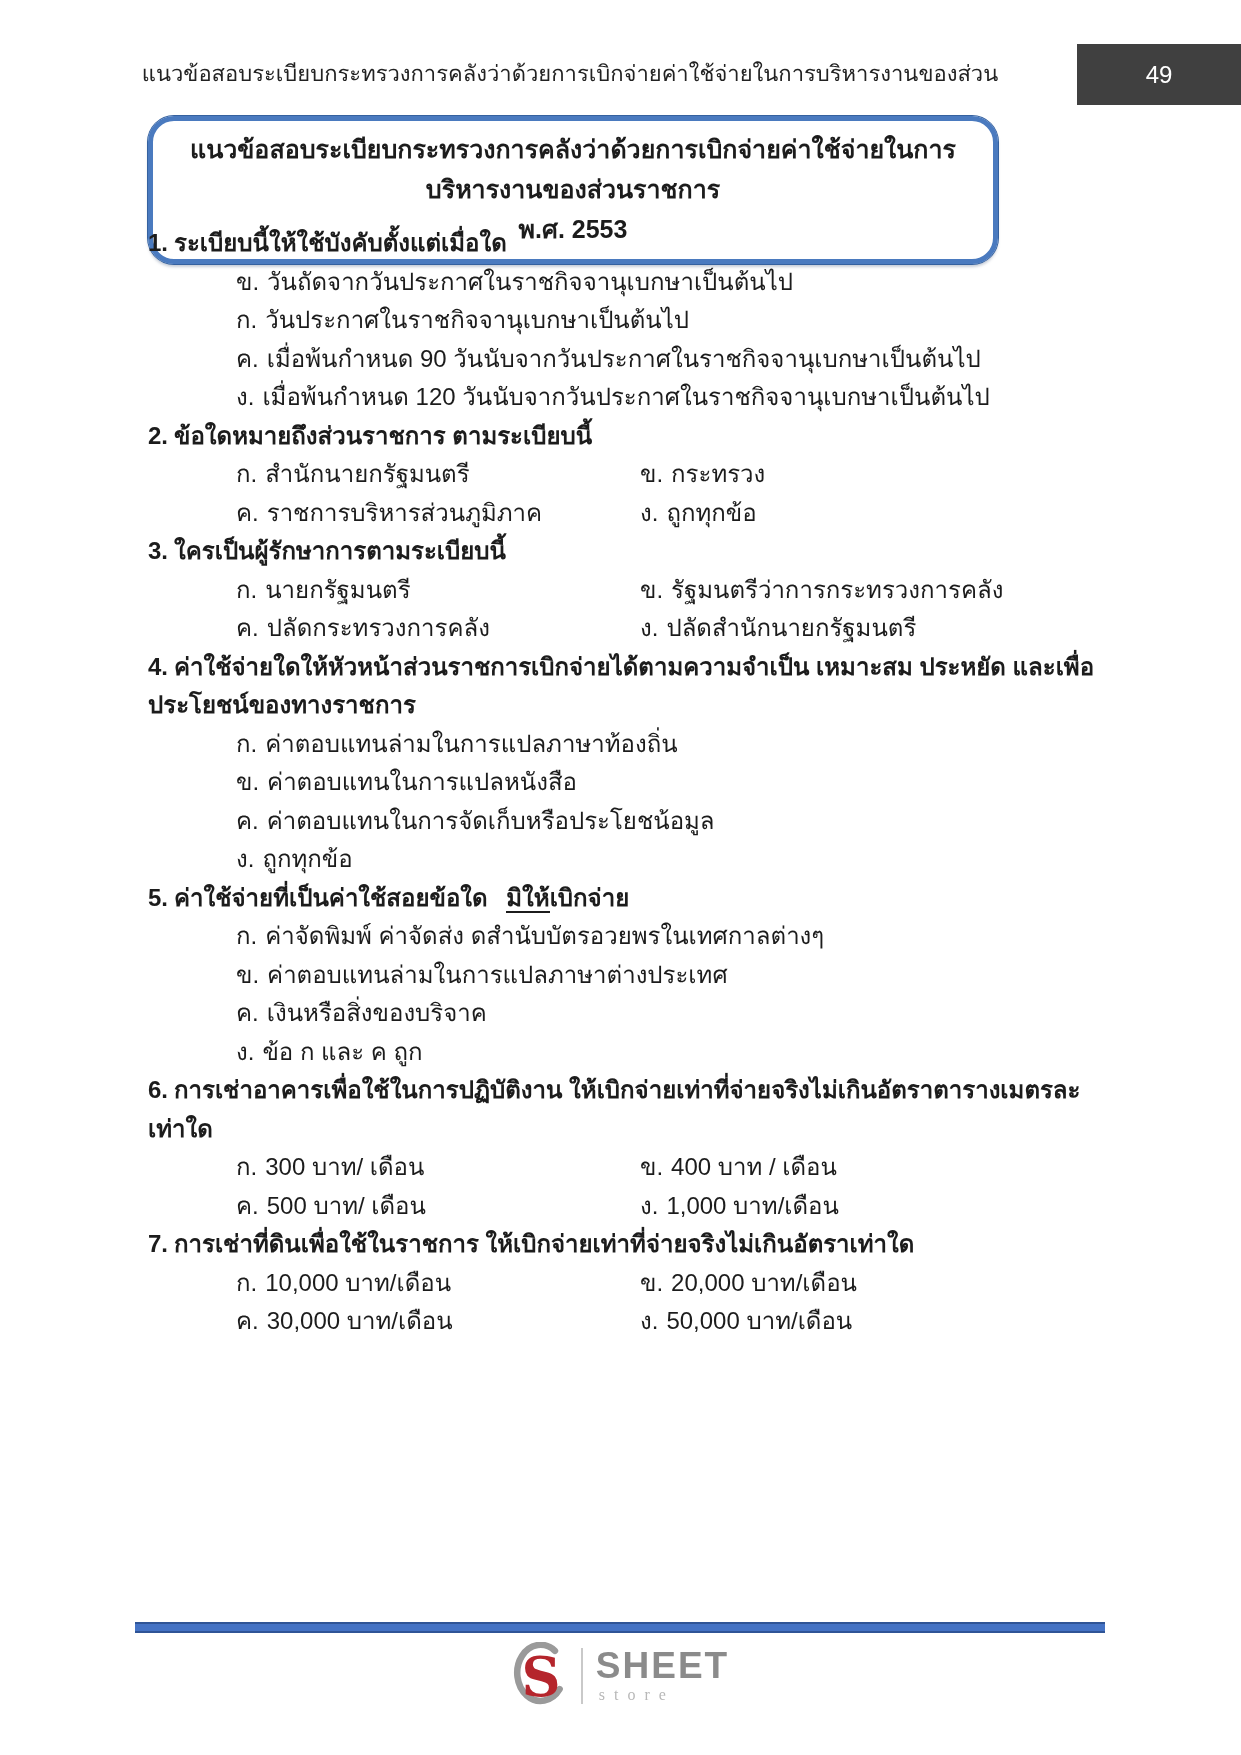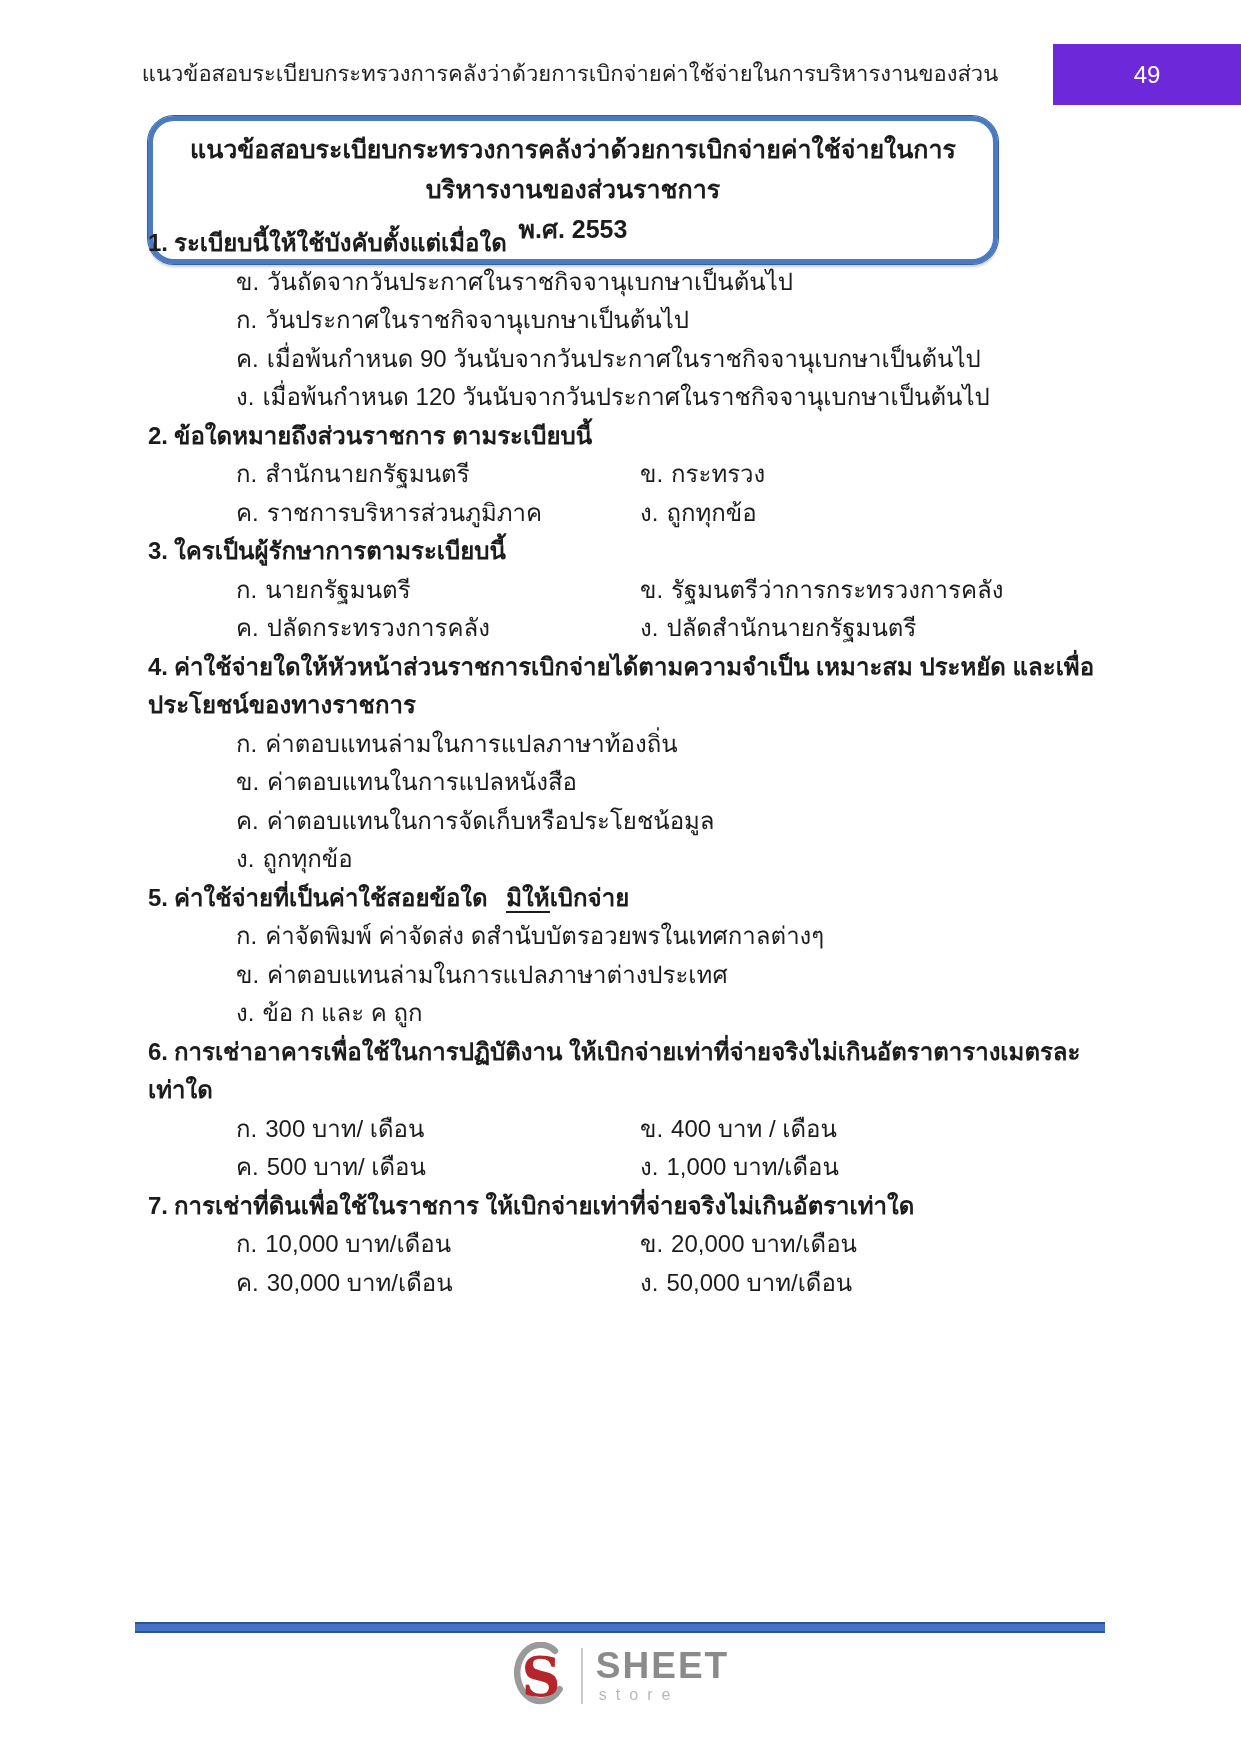--- a/index.html
+++ b/index.html
@@ -8,22 +8,22 @@
     width:1241px; height:1755px; position:relative; overflow:hidden;
     font-family:"Liberation Sans","DejaVu Sans",sans-serif;
     color:#1c1c1c;
   }
   
   .running-head {
     position:absolute; top:56px; left:140px; width:860px;
     text-align:center; font-size:22px; color:#222;
   }
   .page-number-box {
-    position:absolute; top:44px; right:0; width:188px; height:61px;
-    background:#6d28d9; color:#ffffff; display:flex;
+    position:absolute; top:44px; right:0; width:164px; height:61px;
+    background:#404040; color:#ffffff; display:flex;
     align-items:center; justify-content:center; font-size:24px;
   }
   
   .title-box {
     position:absolute; top:116px; left:148px; width:850px;
     border:5px solid #4a7abf; border-radius:26px;
     box-shadow:0 0 0 1px #35619f, 0 3px 3px rgba(90,110,140,.35);
     padding:8px 18px 10px; text-align:center;
     font-weight:bold; font-size:25px; line-height:40px;
   }
@@ -47,21 +47,21 @@
   .footer-logo {
     position:absolute; top:1642px; left:0; width:1241px;
     display:flex; align-items:center; justify-content:center; gap:13px;
   }
   .logo-divider { width:2px; height:56px; background:#c9c9c9; }
   .logo-text { display:flex; flex-direction:column;justify-content:space-between; }
   .logo-main {
     font-size:37px; font-weight:bold; color:#8b8b8b; letter-spacing:2px; line-height:38px;
   }
   .logo-sub {
-    font-size:16px; color:#b8b8b8; letter-spacing:9px; line-height:20px; margin-left:3px;
+    font-size:16px; color:#b8b8b8; letter-spacing:9px; line-height:20px; margin-left:3px;font-family:Liberation Serif, serif;
   }
 </style>
 </head>
 <body>
 
 <div class="running-head">แนวข้อสอบระเบียบกระทรวงการคลังว่าด้วยการเบิกจ่ายค่าใช้จ่ายในการบริหารงานของส่วน</div>
 <div class="page-number-box">
   <span>49</span>
 </div>
 
@@ -110,20 +110,21 @@
       <div class="choice"><span class="c-label">ค.</span><span>ค่าตอบแทนในการจัดเก็บหรือประโยชน้อมูล</span></div>
       <div class="choice"><span class="c-label">ง.</span><span>ถูกทุกข้อ</span></div>
     </div>
   </section>
 
   <section>
     <div class="q-line"><span class="q-num">5.</span><span>ค่าใช้จ่ายที่เป็นค่าใช้สอยข้อใด </span><span class="u">มิให้</span><span>เบิกจ่าย</span></div>
     <div>
       <div class="choice"><span class="c-label">ก.</span><span>ค่าจัดพิมพ์ ค่าจัดส่ง ดสำนับบัตรอวยพรในเทศกาลต่างๆ</span></div>
       <div class="choice"><span class="c-label">ข.</span><span>ค่าตอบแทนล่ามในการแปลภาษาต่างประเทศ</span></div>
+      <div class="choice"><span class="c-label">ค.</span><span>เงินหรือสิ่งของบริจาค</span></div>
       <div class="choice"><span class="c-label">ง.</span><span>ข้อ ก และ ค ถูก</span></div>
     </div>
   </section>
 
   <section>
     <div class="q-line"><span class="q-num">6.</span><span>การเช่าอาคารเพื่อใช้ในการปฏิบัติงาน ให้เบิกจ่ายเท่าที่จ่ายจริงไม่เกินอัตราตารางเมตรละเท่าใด</span></div>
     <div class="grid2">
       <div class="choice"><span class="c-label">ก.</span><span>300 บาท/ เดือน</span></div>
       <div class="choice"><span class="c-label">ข.</span><span>400 บาท / เดือน</span></div>
       <div class="choice"><span class="c-label">ค.</span><span>500 บาท/ เดือน</span></div>

